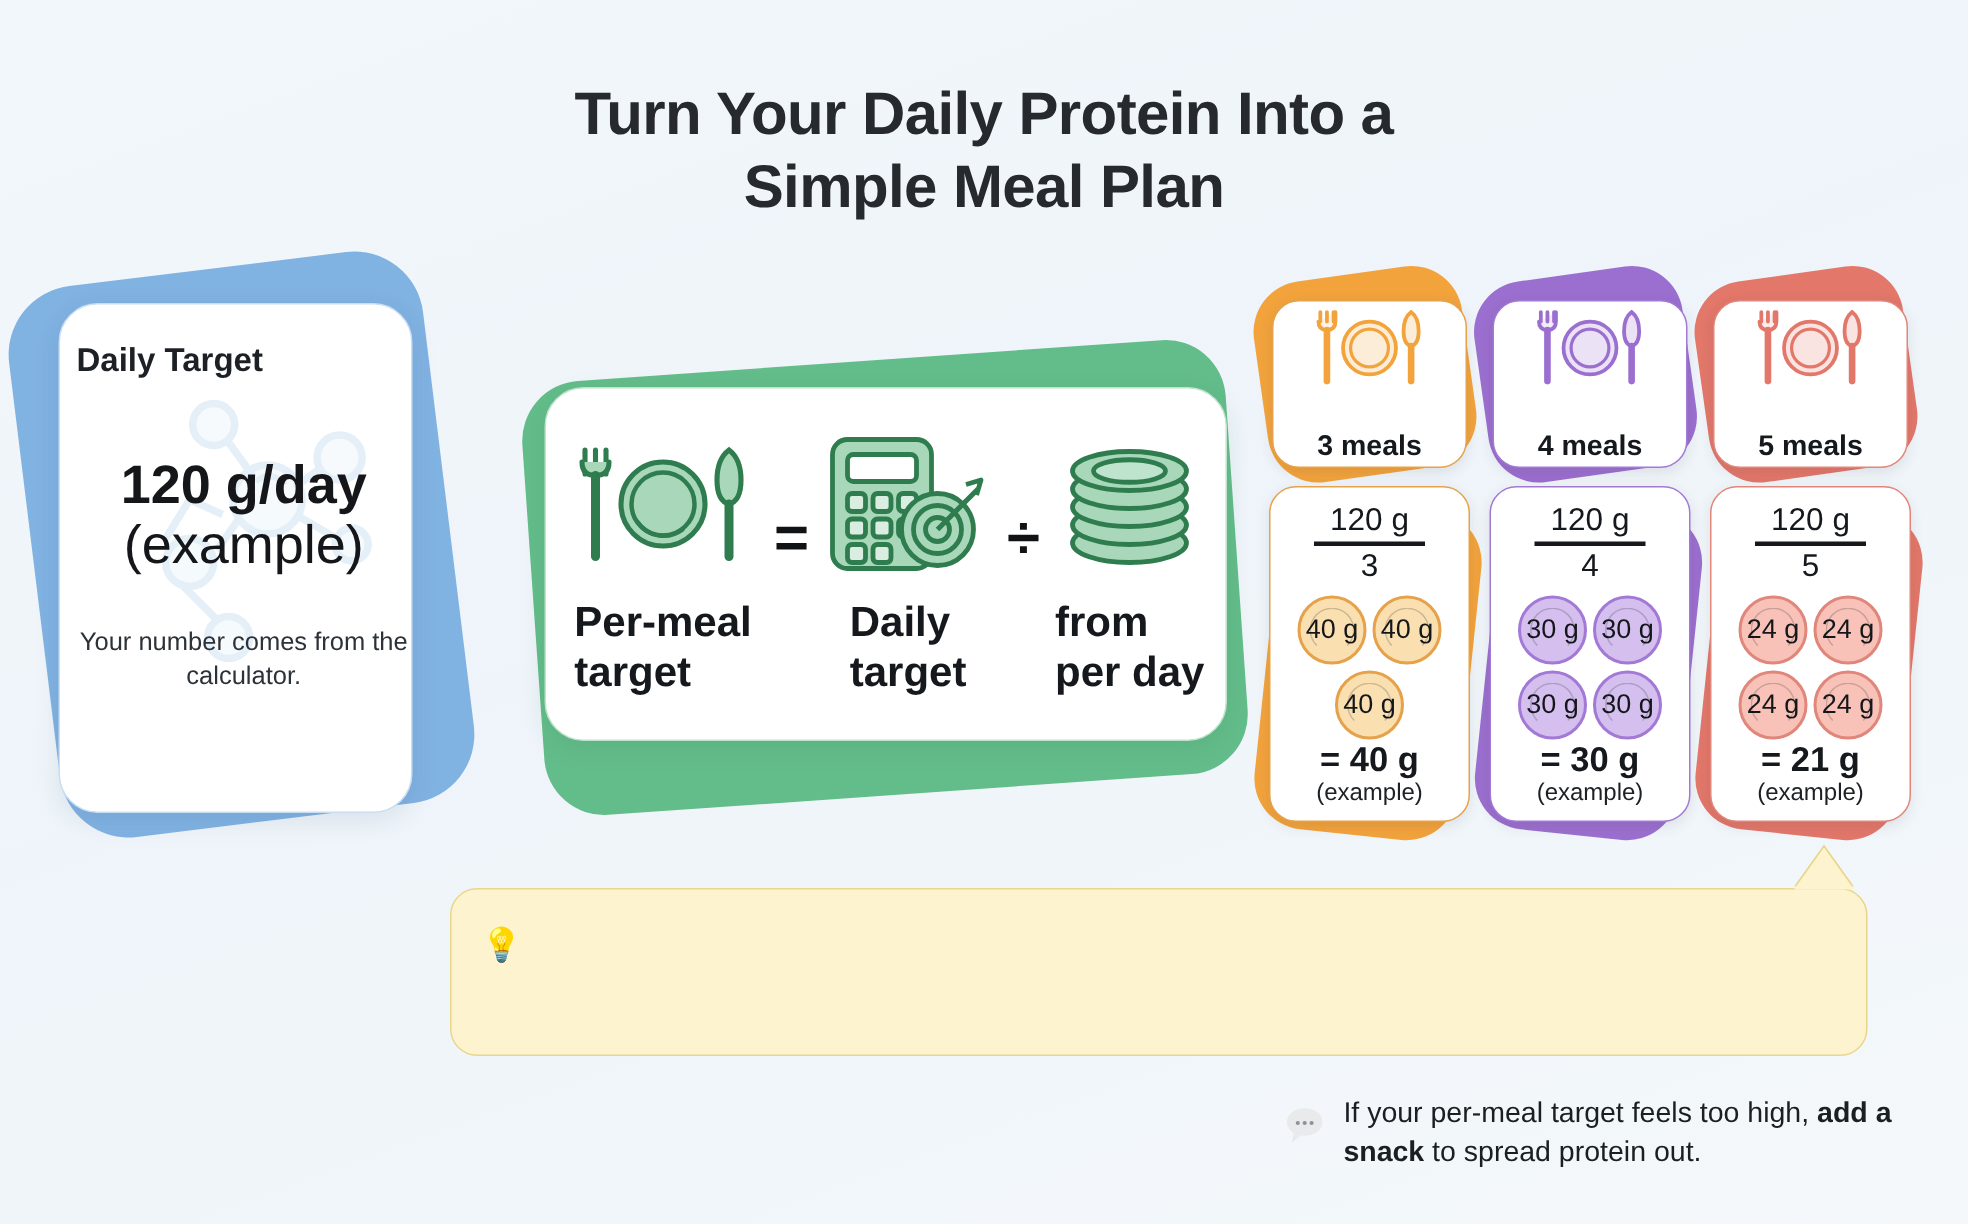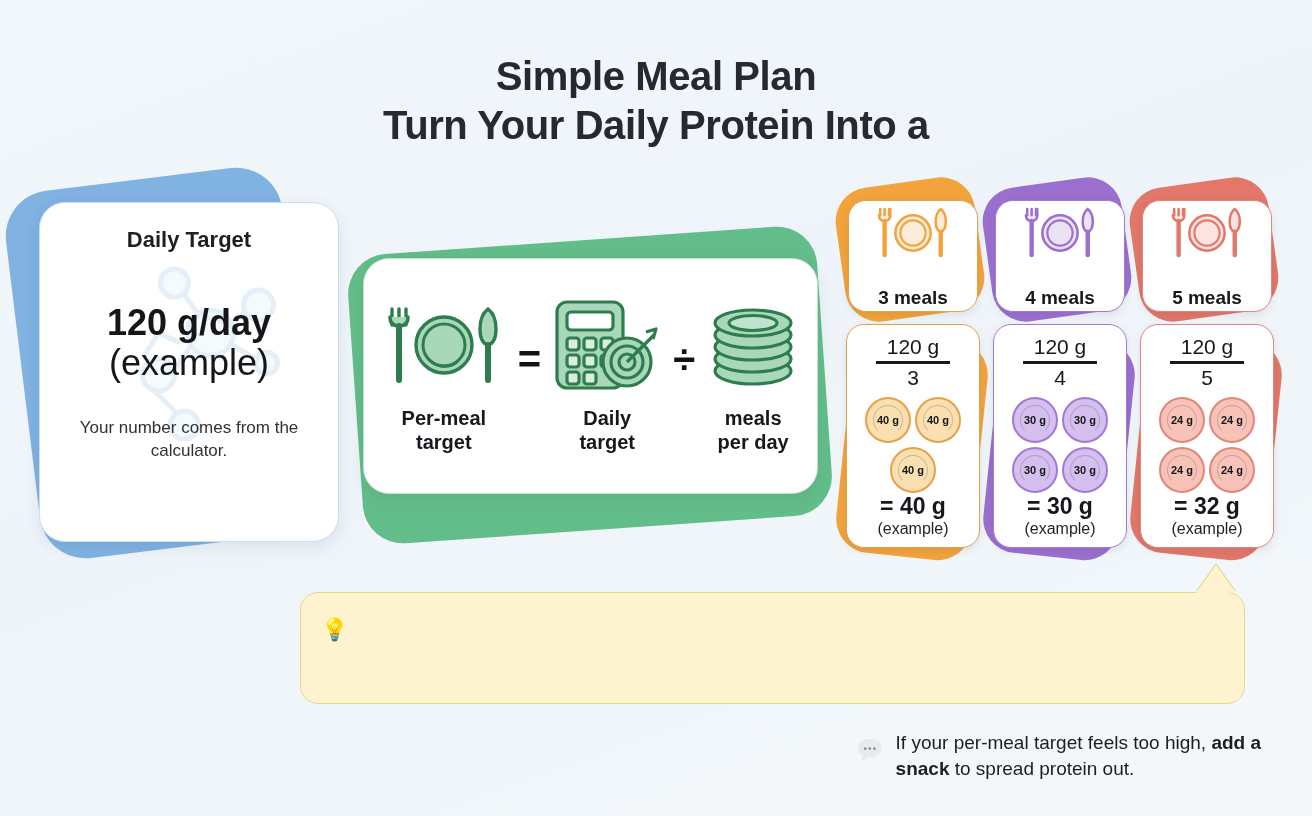--- a/index.html
+++ b/index.html
@@ -29,25 +29,25 @@
   .blob { position: absolute; z-index: 0; }
 
   
   #daily-target-wrap { position: absolute; left: 14px; top: 172px; width: 330px; height: 390px; z-index: 1; }
   #daily-blob {
     left: 8px; top: 6px; width: 278px; height: 370px;
     background: #80b2e2; border-radius: 46px;
     transform: rotate(-7deg);
   }
   #daily-card {
-    position: absolute; left: 25px; top: 30px; width: 300px; height: 340px;
+    position: absolute; left: 25px; top: 30px; width: 236px; height: 340px;
     background: #fff; border: 1.5px solid #c9def2; border-radius: 26px;
     box-shadow: 0 5px 16px rgba(40,70,110,.10);
     z-index: 2; overflow: hidden;
-    display: flex; flex-direction: column; align-items: center;
+    display: flex; flex-direction: column;  padding-left: 11px;
   }
   #daily-card .molecule { position: absolute; left: 50%; top: 52px; transform: translateX(-42%); opacity: .55; }
   #daily-heading { margin-top: 24px; font-size: 22px; font-weight: bold; color: #1d2024; position: relative; z-index: 2; }
   #daily-value { margin-top: 50px; font-size: 36px; font-weight: bold; color: #141619; line-height: 1.1; position: relative; z-index: 2; text-align:center;}
   #daily-value-note { font-size: 36px; font-weight: normal; color: #141619; line-height: 1.12; position: relative; z-index: 2; }
   #daily-sub { margin-top: 34px; font-size: 17px; color: #2d3238; line-height: 1.35; text-align: center; position: relative; z-index: 2; }
 
   
   #formula-wrap { position: absolute; left: 345px; top: 230px; width: 500px; height: 320px; z-index: 1; }
   #formula-blob {
@@ -56,21 +56,21 @@
     transform: rotate(-4deg);
   }
   #formula-card {
     position: absolute; left: 18px; top: 28px; width: 455px; height: 236px;
     background: #fff; border: 1.5px solid #bfe3cd; border-radius: 26px;
     box-shadow: 0 5px 16px rgba(40,90,60,.10); z-index: 2;
     display: flex; align-items: center; justify-content: center; gap: 8px;
   }
   .f-col { display: flex; flex-direction: column; align-items: center; }
   .f-icon { height: 96px; display: flex; align-items: center; justify-content: center; }
-  .f-label { margin-top: 14px; font-size: 20px; font-weight: bold; color: #15181c; text-align: center; line-height: 1.18; }
+  .f-label { margin-top: 14px; font-size: 28px; font-weight: bold; color: #15181c; line-height: 1.18; }
   .f-op { font-size: 40px; font-weight: bold; color: #101214; padding: 0 2px; margin-bottom: 34px; }
 
   
   .meal-col { position: absolute; top: 182px; width: 146px; z-index: 1; }
   #meal-col-0 { left: 838px; }
   #meal-col-1 { left: 985px; }
   #meal-col-2 { left: 1132px; }
   .meal-blob-top { left: 2px; top: 0px; width: 140px; height: 135px; border-radius: 34px; transform: rotate(-8deg); }
   .meal-blob-bot { left: 6px; top: 155px; width: 136px; height: 220px; border-radius: 34px; transform: rotate(6deg); }
   .meal-head-card {
@@ -87,21 +87,21 @@
     display: flex; flex-direction: column; align-items: center; padding-top: 10px;
   }
   .frac { display: flex; flex-direction: column; align-items: center; }
   .frac-num { font-size: 21px; color: #15181c; line-height: 1.15; }
   .frac-bar { width: 74px; height: 2.5px; background: #15181c; margin: 2px 0 1px; }
   .frac-den { font-size: 21px; color: #15181c; line-height: 1.2; }
   .chips { margin-top: 7px; display: flex; flex-wrap: wrap; justify-content: center; gap: 4px; width: 116px; }
   .chip {
     width: 46px; height: 46px; border-radius: 50%;
     display: flex; align-items: center; justify-content: center;
-    font-size: 11px; font-weight: bold; color: #14171a; position: relative;
+    font-size: 18px; font-weight: normal; color: #14171a; position: relative;
   }
   .chip::after {
     content: ""; position: absolute; left: 6px; top: 6px; right: 6px; bottom: 6px;
     border-radius: 50%; border: 1.5px solid rgba(0,0,0,.18);
     border-bottom-color: transparent;
   }
   .meal-eq { margin-top: auto; font-size: 23px; font-weight: bold; color: #15181c; }
   .meal-ex { font-size: 16px; color: #1d2125; margin-bottom: 9px; }
 
   
@@ -124,22 +124,22 @@
 
   
   #footnote { position: absolute; left: 856px; top: 730px; width: 440px; display: flex; gap: 12px; align-items: flex-start; z-index: 3; }
   #footnote-text { font-size: 19px; line-height: 1.38; color: #1b1e22; }
   .bold { font-weight: bold; }
 </style>
 </head>
 <body>
 
 <div class="title">
+  <div>Turn Your Daily Protein Into a</div>
   <div>Simple Meal Plan</div>
-  <div>Turn Your Daily Protein Into a</div>
 </div>
 
 <div id="daily-target-wrap">
   <div class="blob" id="daily-blob"></div>
   <div id="daily-card">
     <svg class="molecule" width="168" height="188" viewBox="0 0 168 188" fill="none" stroke="#cfe2f3" stroke-width="5">
       <circle cx="92" cy="78" r="23" fill="#eef6fc"></circle>
       <circle cx="56" cy="28" r="14" fill="#eef6fc"></circle>
       <circle cx="140" cy="50" r="15" fill="#eef6fc"></circle>
       <circle cx="148" cy="108" r="11" fill="#eef6fc"></circle>
@@ -217,21 +217,21 @@
         <svg width="96" height="92" viewBox="0 0 96 92" fill="none" stroke="#2f7d4f" stroke-width="3.2">
           <ellipse cx="48" cy="72" rx="38" ry="13" fill="#a8d8b9"></ellipse>
           <ellipse cx="48" cy="60" rx="38" ry="13" fill="#a8d8b9"></ellipse>
           <ellipse cx="48" cy="48" rx="38" ry="13" fill="#a8d8b9"></ellipse>
           <ellipse cx="48" cy="36" rx="38" ry="13" fill="#a8d8b9"></ellipse>
           <ellipse cx="48" cy="24" rx="38" ry="13" fill="#a8d8b9"></ellipse>
           <ellipse cx="48" cy="24" rx="24" ry="7.5" fill="#bfe4cd"></ellipse>
         </svg>
       </div>
       <div class="f-label">
-        <div>meals</div>
+        <div>from</div>
         <div>per day</div>
       </div>
     </div>
 
   </div>
 </div>
 
 <div id="meal-col-0" class="meal-col">
     <div class="blob meal-blob-top" style="background:#f2a33c"></div>
     <div class="blob meal-blob-bot" style="background:#f2a33c"></div>
@@ -322,21 +322,21 @@
         <div class="frac-num">120 g</div>
         <div class="frac-bar"></div>
         <div class="frac-den">5</div>
       </div>
       <div class="chips">
         <div class="chip" style="background:#f8c2b8;border:2px solid #e0867a">24 g</div>
         <div class="chip" style="background:#f8c2b8;border:2px solid #e0867a">24 g</div>
         <div class="chip" style="background:#f8c2b8;border:2px solid #e0867a">24 g</div>
         <div class="chip" style="background:#f8c2b8;border:2px solid #e0867a">24 g</div>
       </div>
-      <div class="meal-eq">= 32 g</div>
+      <div class="meal-eq">= 21 g</div>
       <div class="meal-ex">(example)</div>
     </div>
   </div>
 
 <div id="callout-pointer"></div>
 <div id="callout">
   <div id="bulb-icon">💡</div>
 </div>
 
 <div id="footnote">

